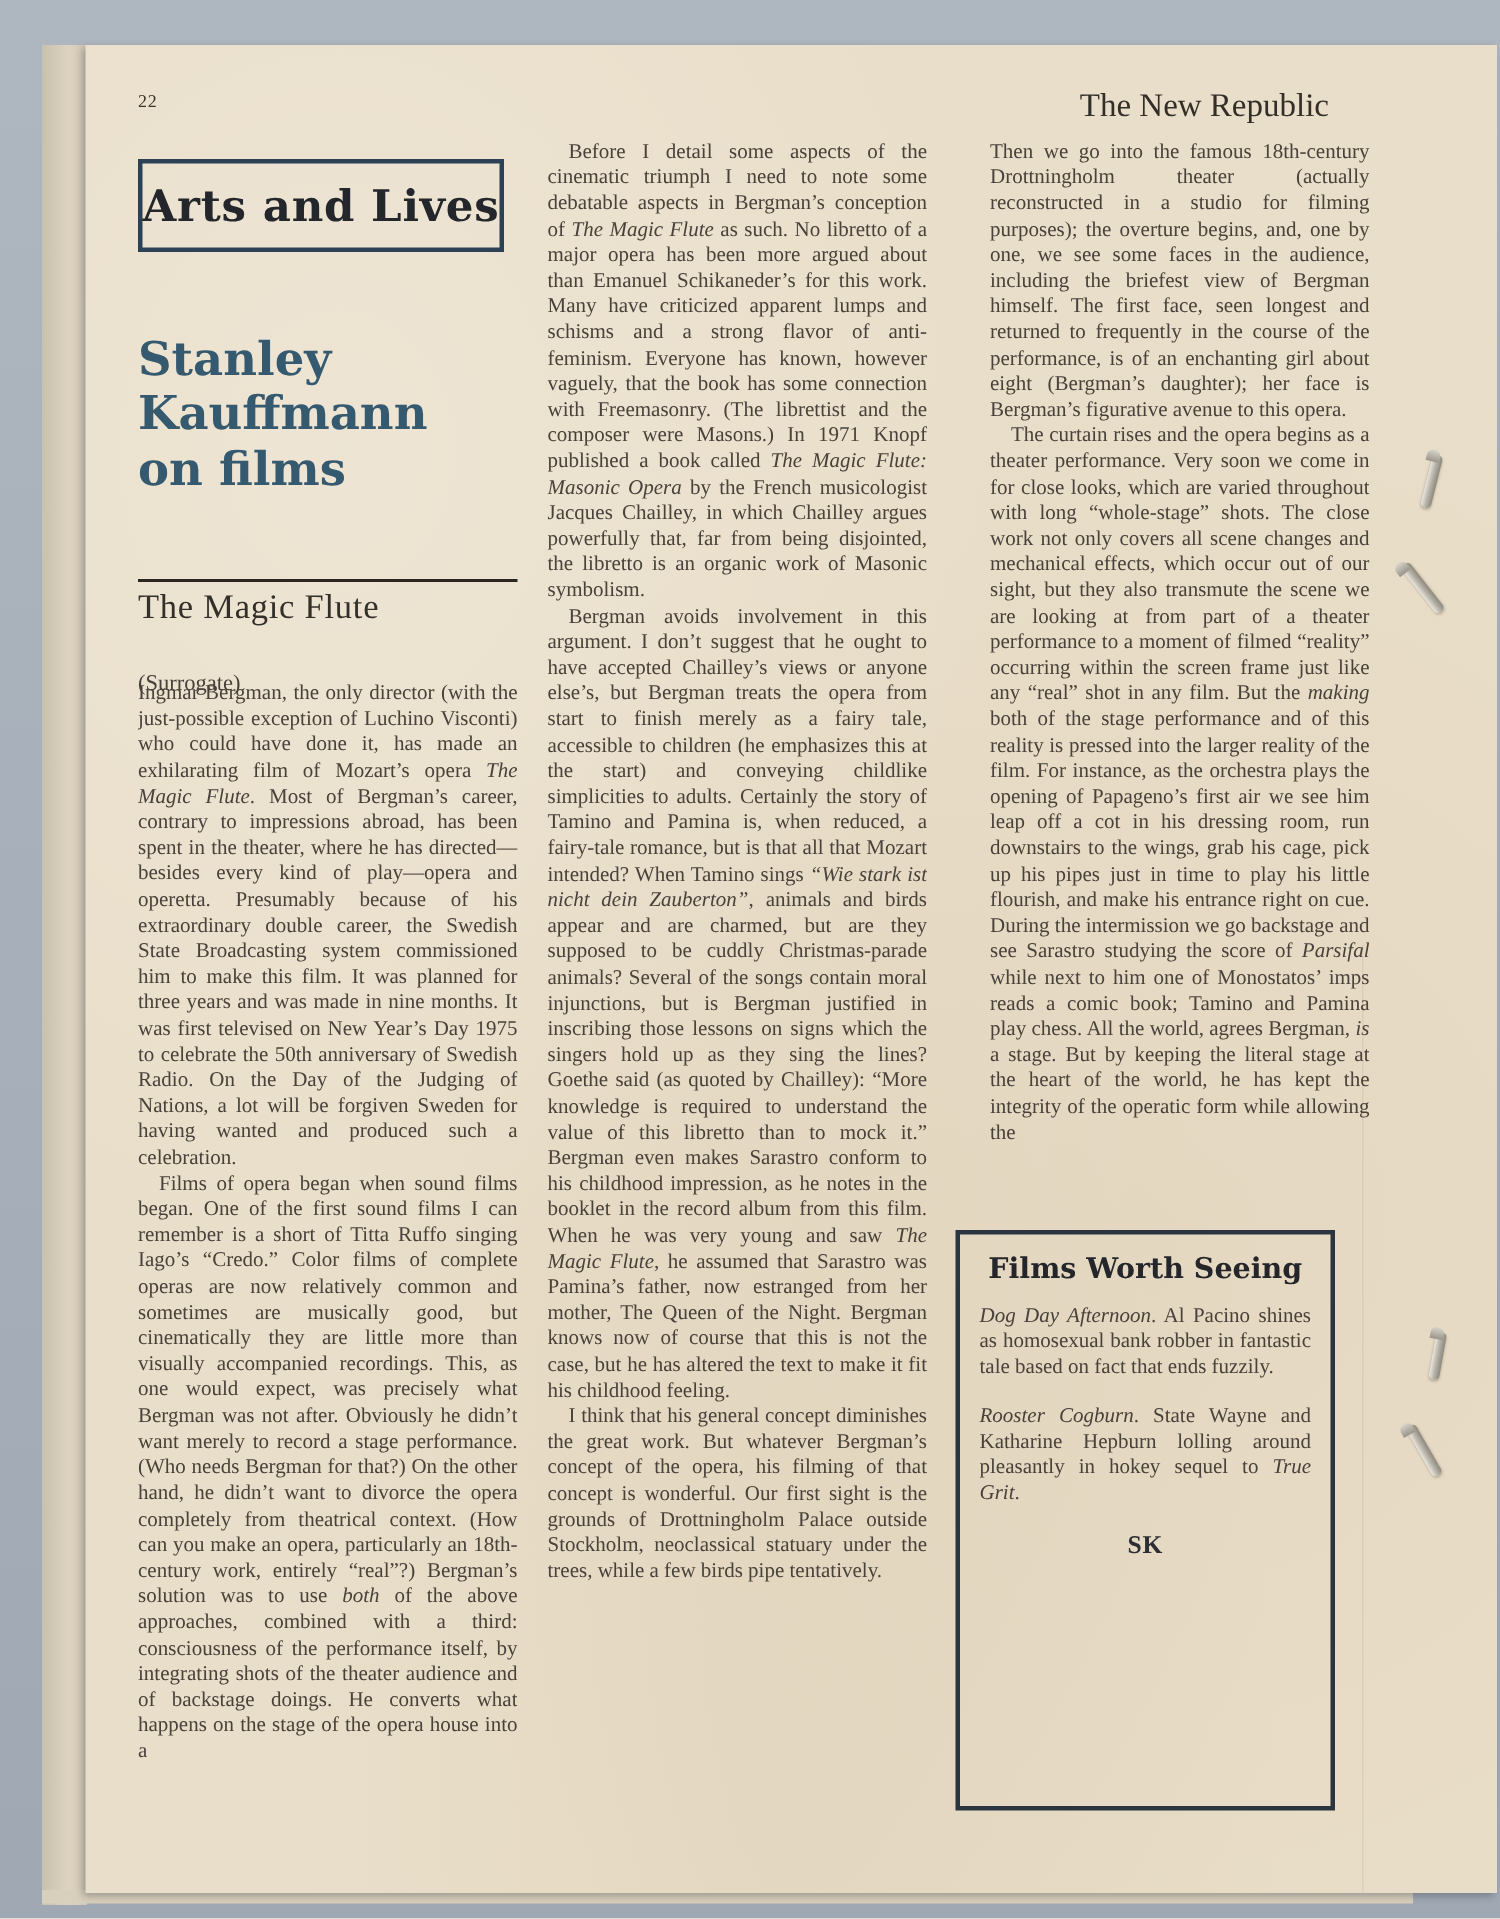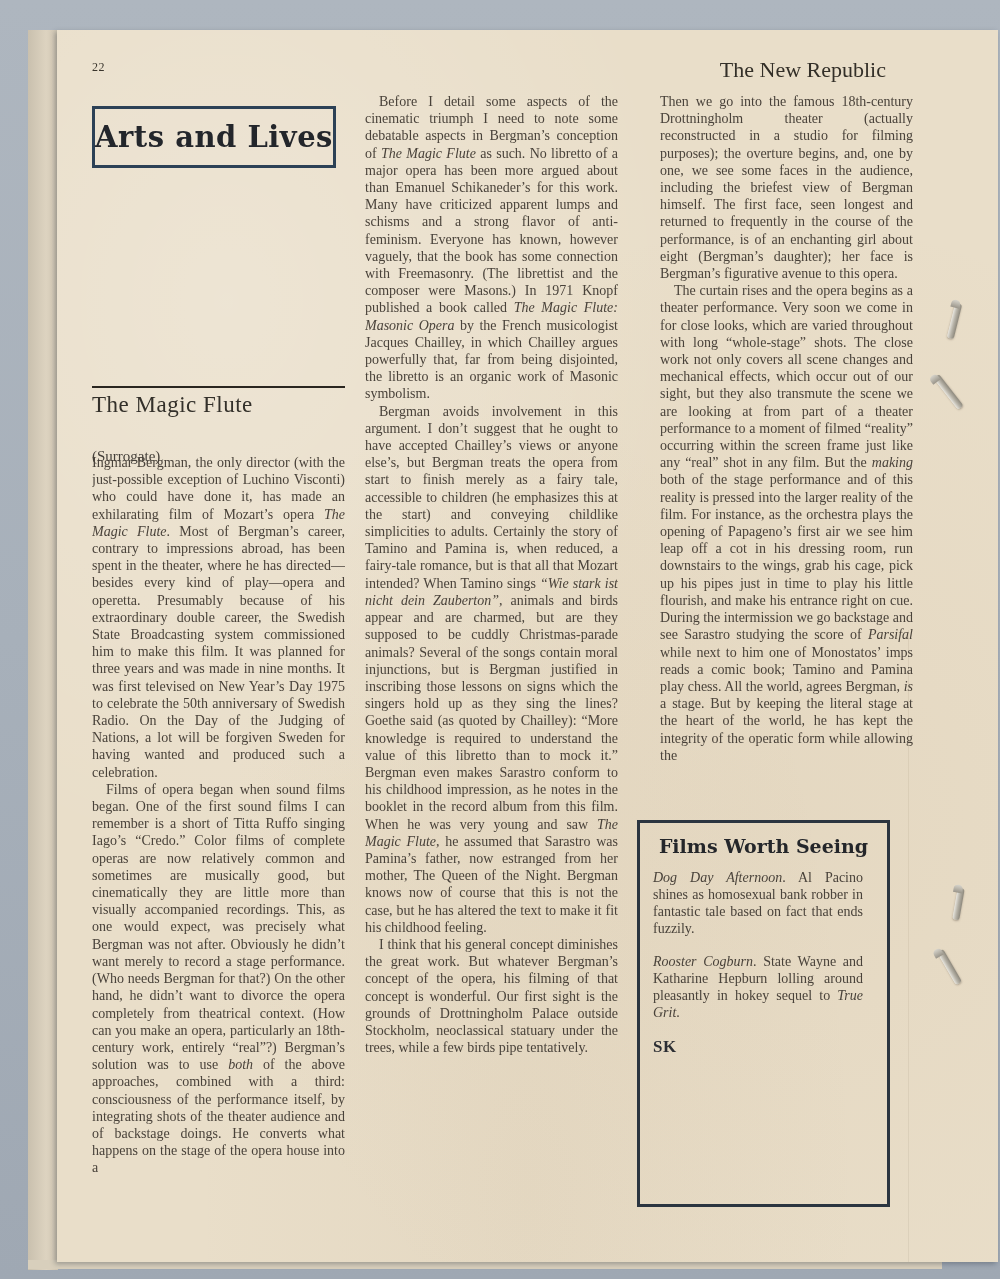--- a/index.html
+++ b/index.html
@@ -87,24 +87,24 @@
     padding:10px 13px 0 13px;
     overflow:hidden;
   }
   .films-box-title{
     text-align:center;font-size:19px;font-weight:700;color:#24262a;
     font-family:"DejaVu Serif","Liberation Serif",serif;
     margin:2px 0 12px 0;
   }
   .films-item{
     font-size:14px;line-height:17px;color:#49423a;text-align:justify;
-    margin:0 11px 16px 0;
+    margin:0 0 16px 0;
   }
   .films-signature{
-    text-align:left;font-size:17px;font-weight:700;color:#2c2e33;
+    text-align:center;font-size:17px;font-weight:700;color:#2c2e33;
     margin-top:2px;letter-spacing:0.5px;
   }
   .staple{
     position:absolute;width:7px;height:36px;border-radius:3px;
     background:linear-gradient(90deg,#e8e6df 0%,#b9b5aa 45%,#8c877b 100%);
     box-shadow:0 1px 2px rgba(60,50,40,0.35);
   }
   .staple::before{
     content:"";position:absolute;left:-4px;top:-3px;width:9px;height:8px;
     border-radius:50% 50% 0 0;
@@ -125,20 +125,21 @@
 <div class="paper">
   <div class="fold-line"></div>
 
   <div class="page-number">22</div>
   <div class="masthead">The New Republic</div>
 
   <div class="section-box">
     <span>Arts and Lives</span>
   </div>
 
+  <div class="byline">Stanley Kauffmann on films</div>
 
   <div class="title-rule"></div>
   <div class="article-title">The Magic Flute</div>
   <div class="article-subtitle">(Surrogate)</div>
 
   <div class="col col1">
     <p><span>Ingmar Bergman, the only director (with the just-possible exception of Luchino Visconti) who could have done it, has made an exhilarating film of Mozart’s opera </span><em>The Magic Flute</em><span>. Most of Bergman’s career, contrary to impressions abroad, has been spent in the theater, where he has directed—besides every kind of play—opera and operetta. Presumably because of his extraordinary double career, the Swedish State Broadcasting system commissioned him to make this film. It was planned for three years and was made in nine months. It was first televised on New Year’s Day 1975 to celebrate the 50th anniversary of Swedish Radio. On the Day of the Judging of Nations, a lot will be forgiven Sweden for having wanted and produced such a celebration.</span></p>
     <p class="indent"><span>Films of opera began when sound films began. One of the first sound films I can remember is a short of Titta Ruffo singing Iago’s “Credo.” Color films of complete operas are now relatively common and sometimes are musically good, but cinematically they are little more than visually accompanied recordings. This, as one would expect, was precisely what Bergman was not after. Obviously he didn’t want merely to record a stage performance. (Who needs Bergman for that?) On the other hand, he didn’t want to divorce the opera completely from theatrical context. (How can you make an opera, particularly an 18th-century work, entirely “real”?) Bergman’s solution was to use </span><em>both</em><span> of the above approaches, combined with a third: consciousness of the performance itself, by integrating shots of the theater audience and of backstage doings. He converts what happens on the stage of the opera house into a</span></p>
   </div>
 

